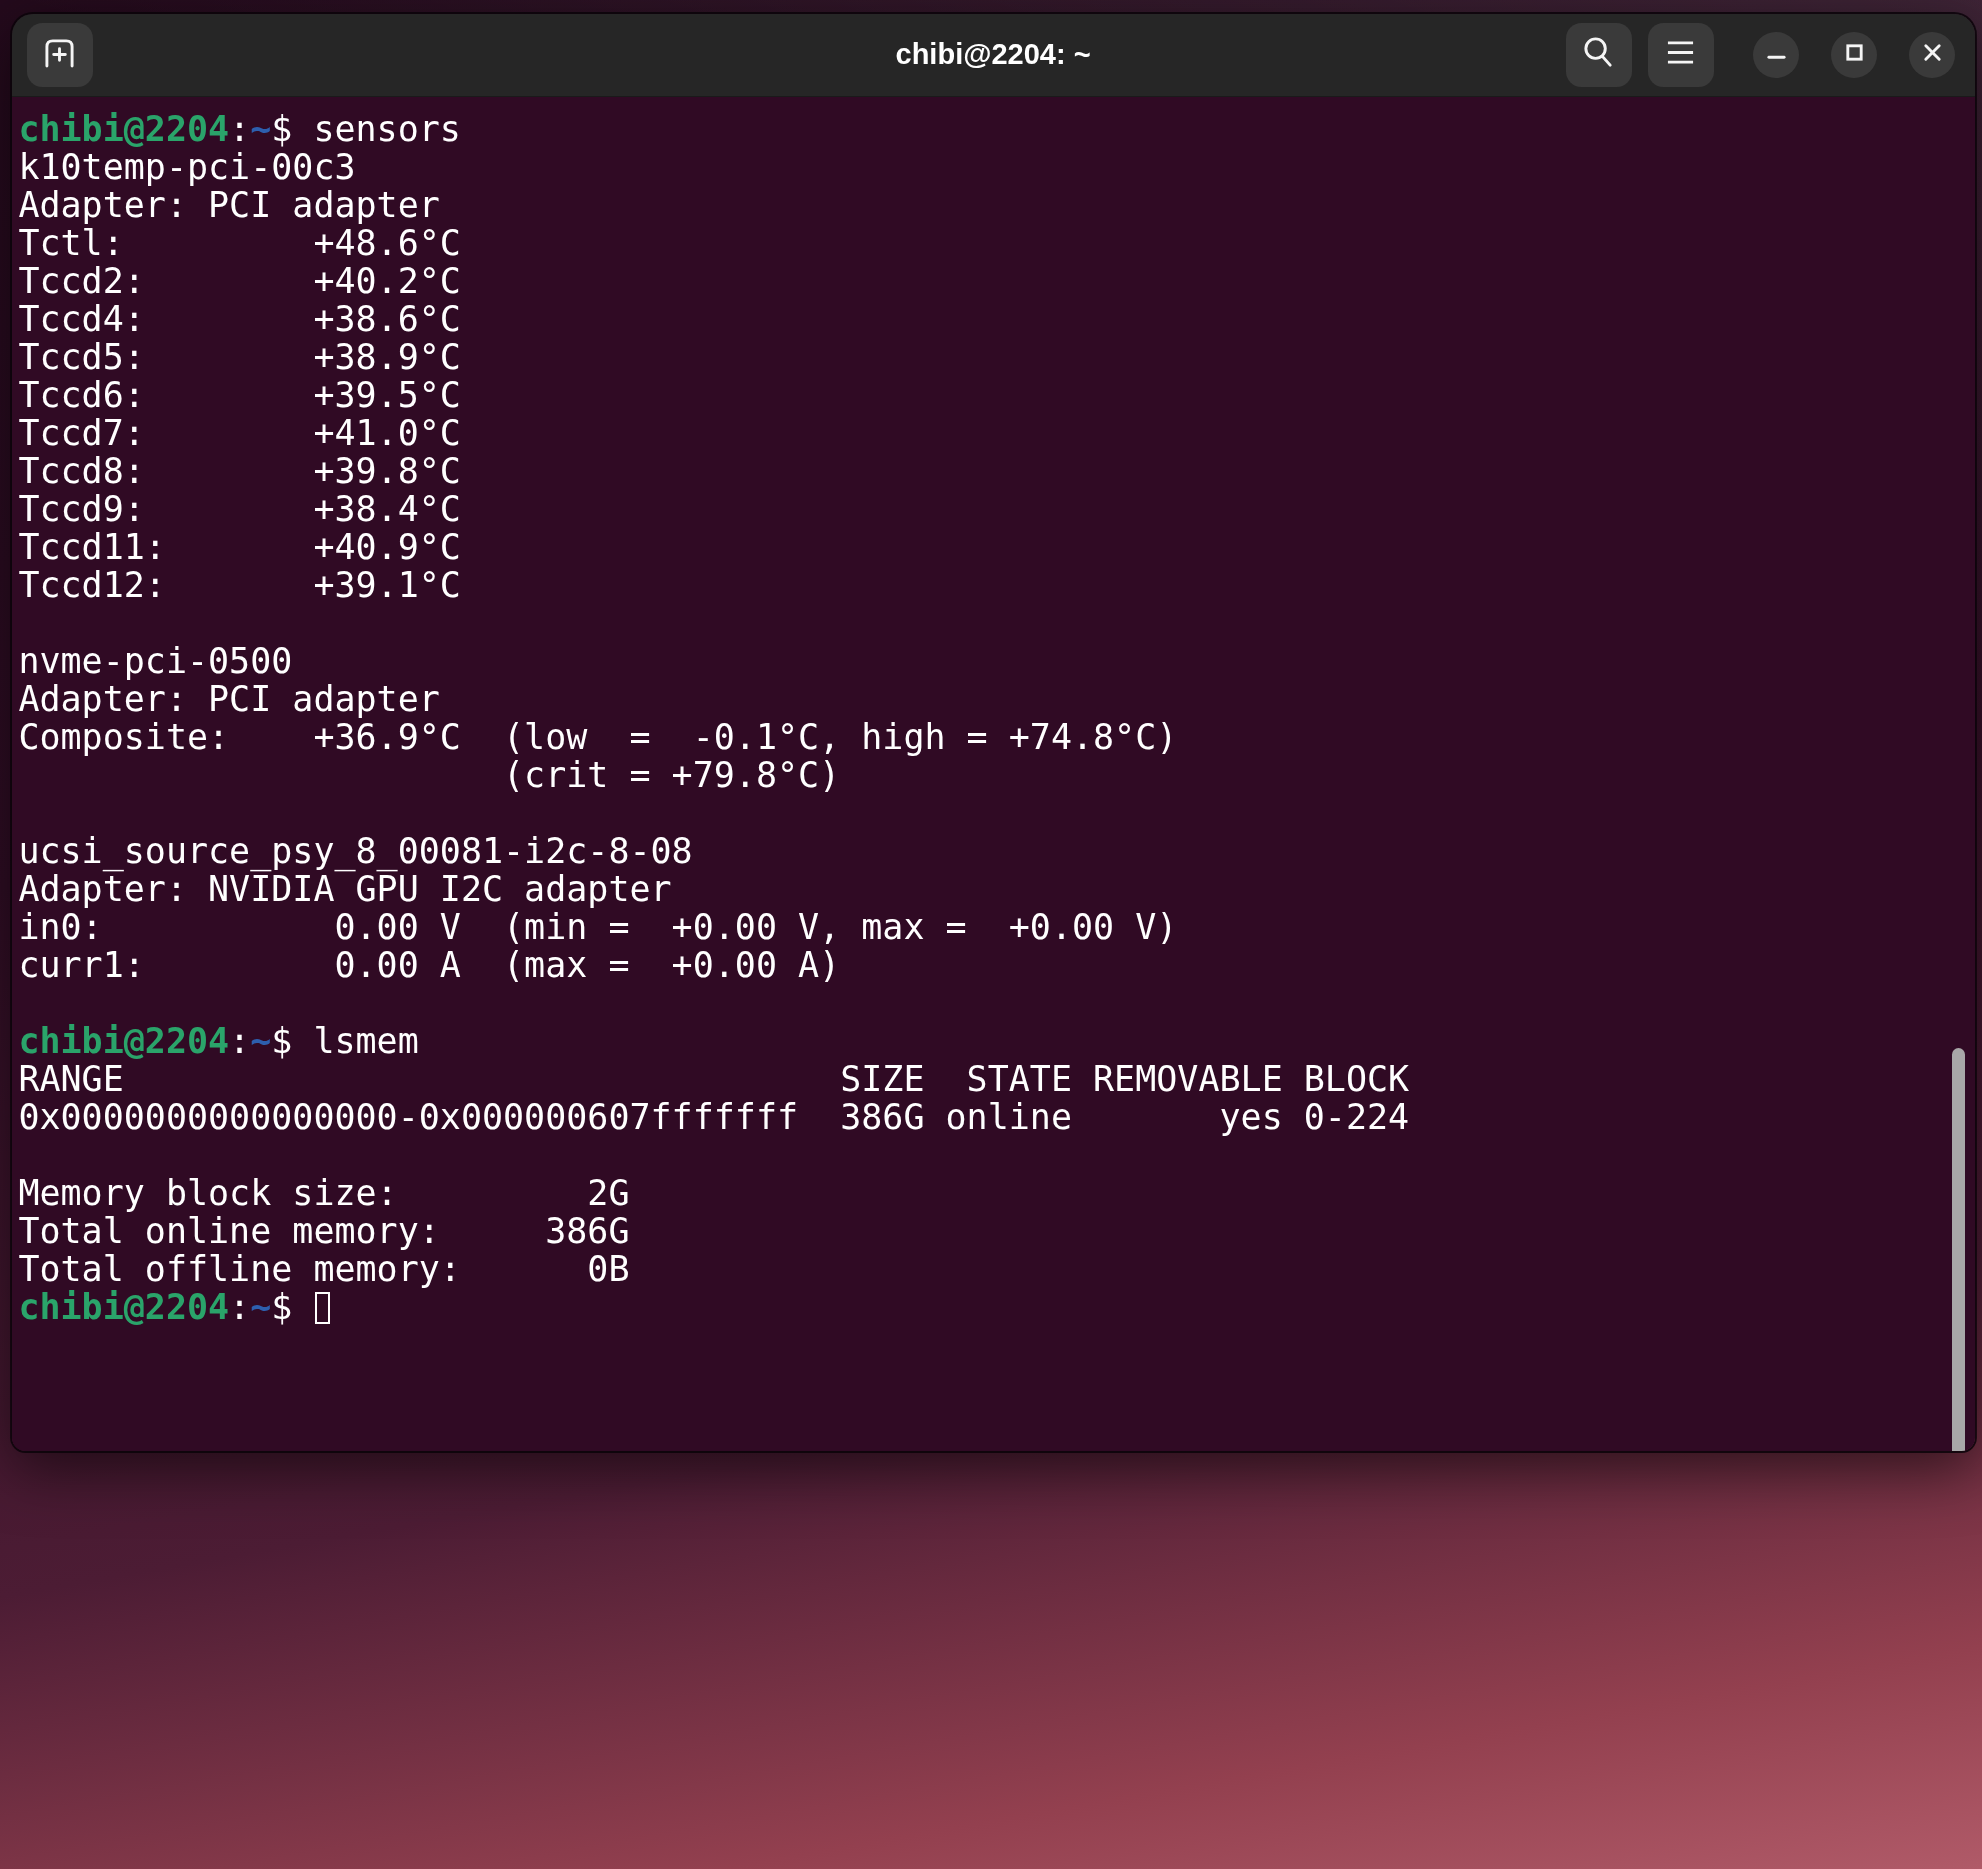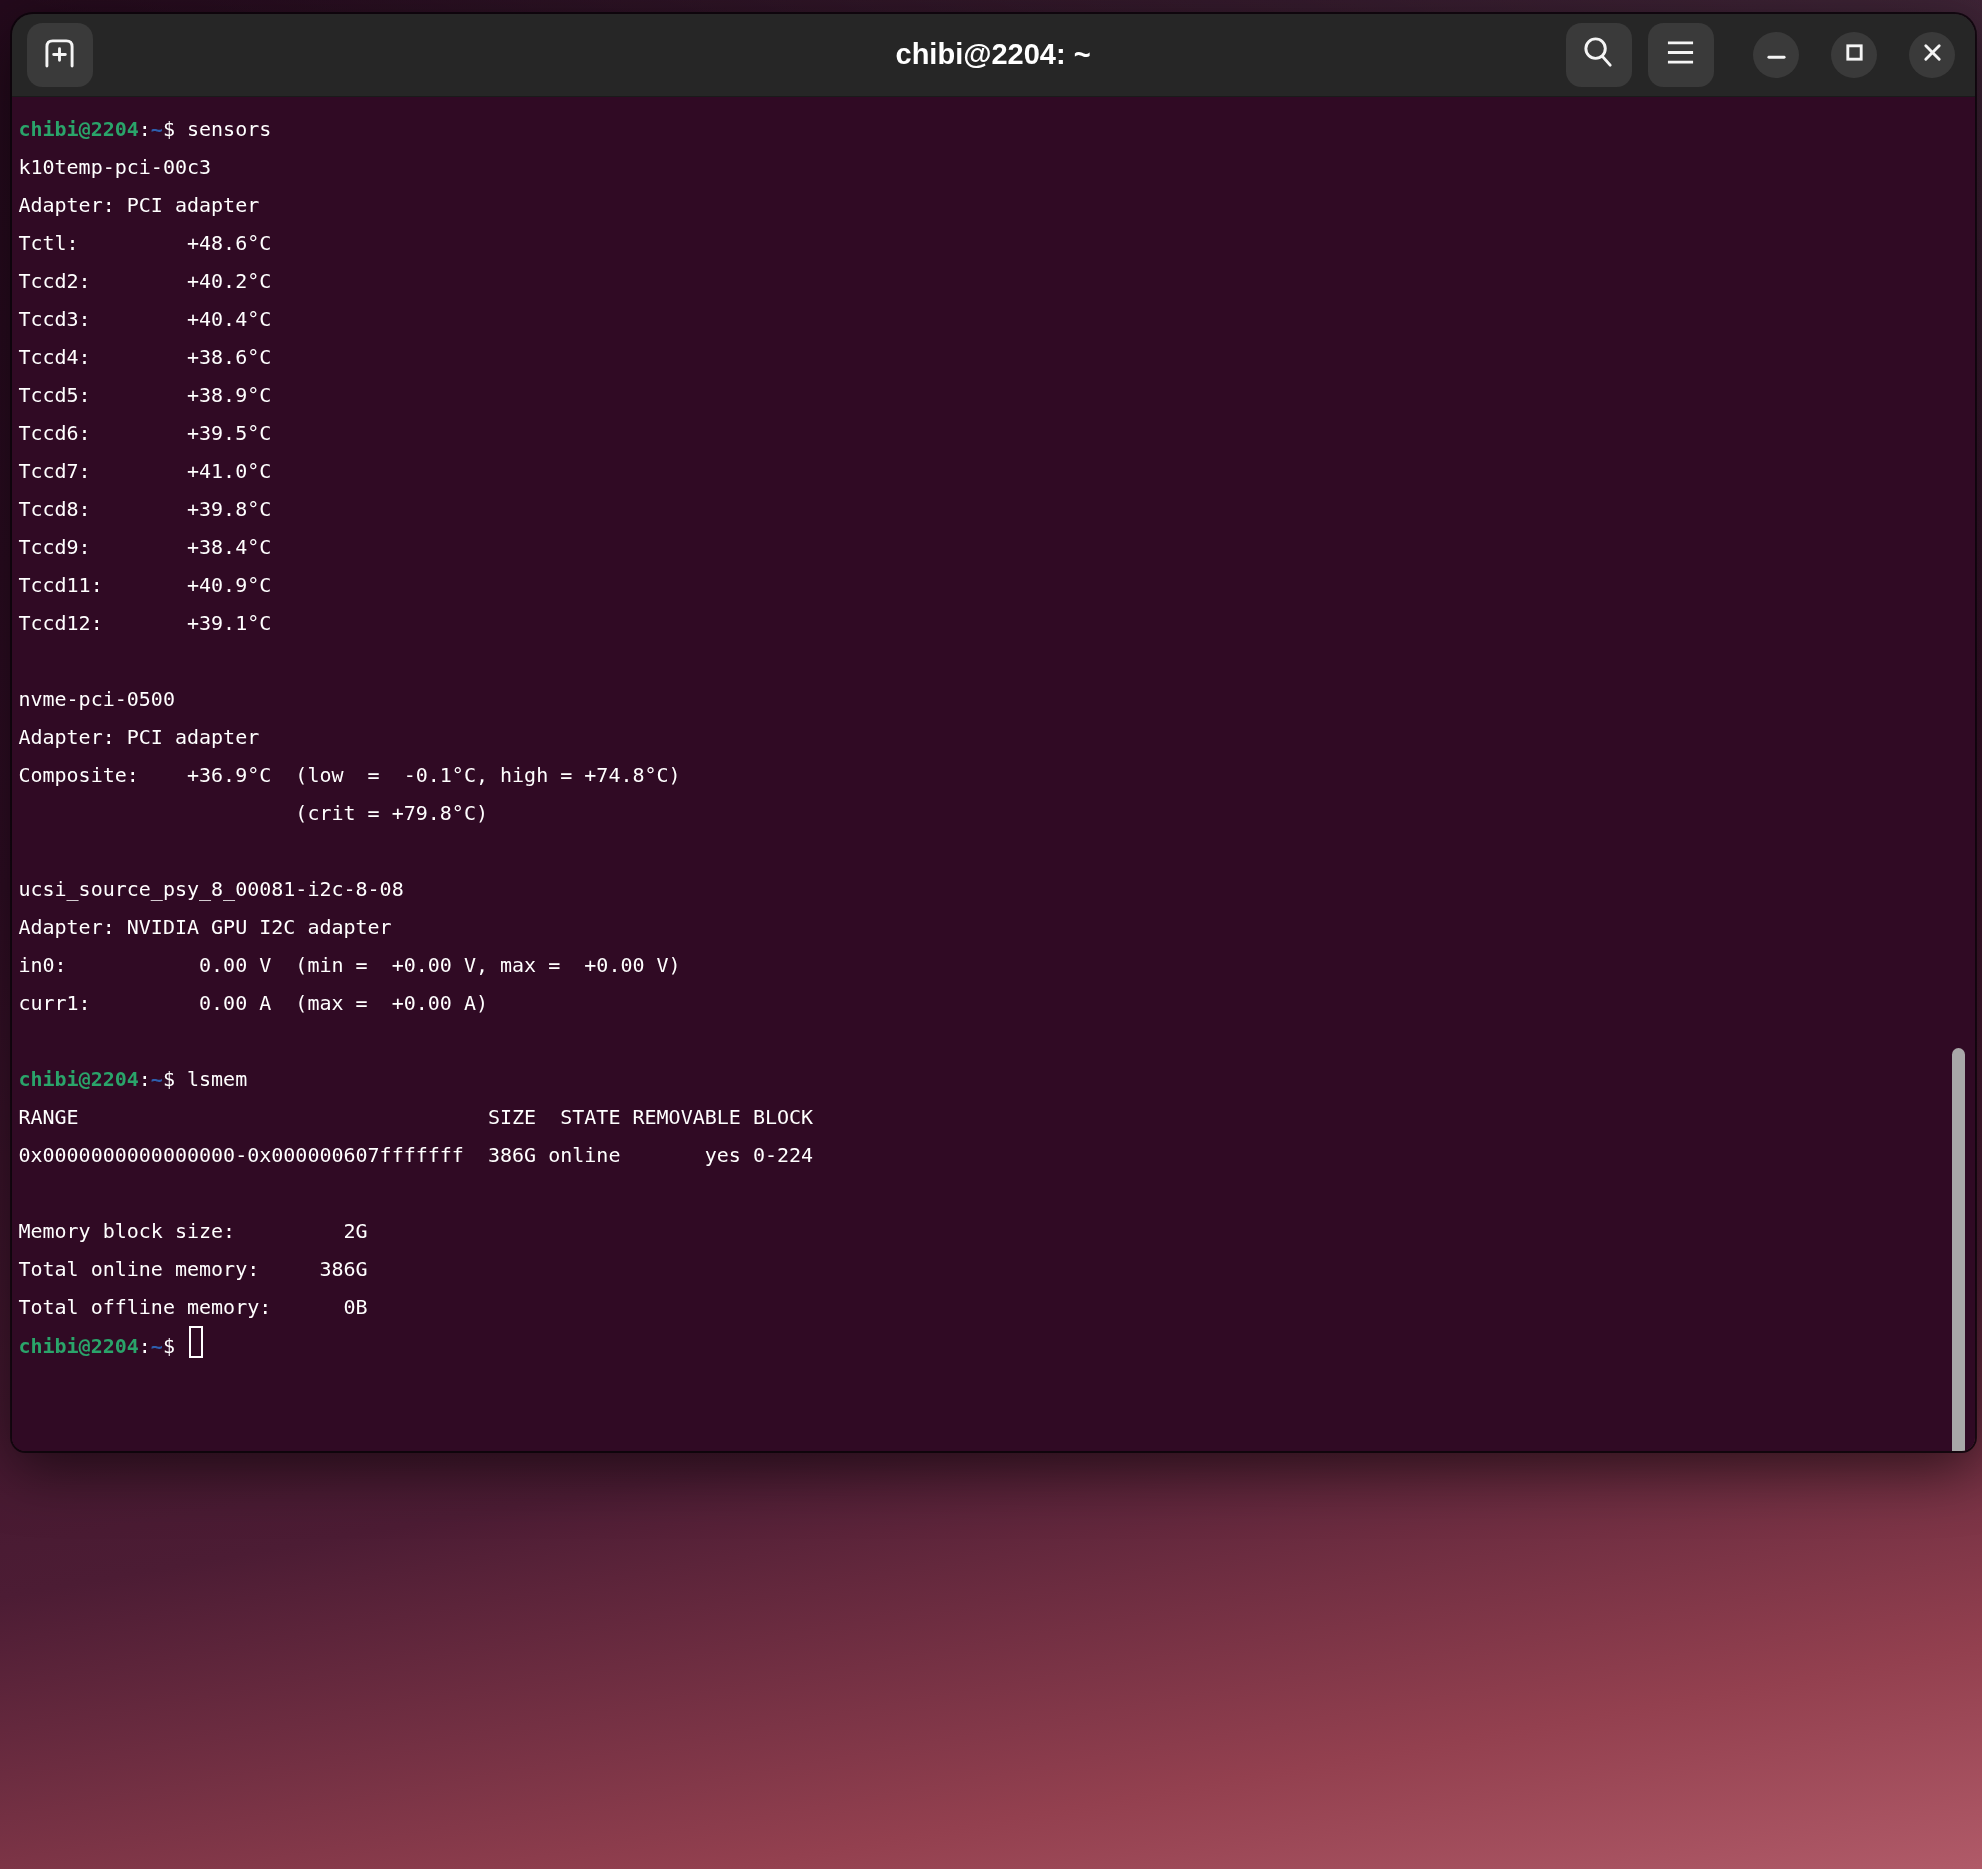--- a/index.html
+++ b/index.html
@@ -39,21 +39,21 @@
     color:#ffffff; font-weight:bold; font-size:29px; white-space:nowrap;
   }
   .icon-stroke { stroke:#f5f5f5; fill:none; stroke-width:3; }
   
   .screen {
     flex:1; background:#300a24; position:relative;
   }
   .term {
     padding:13.5px 0 0 6.8px;
     font-family:"DejaVu Sans Mono","Liberation Mono",monospace;
-    font-size:20px; line-height:38px; color:#ffffff;
+    font-size:35px; line-height:38px; color:#ffffff;
   }
   .line { white-space:pre; min-height:38px; }
   .seg-g { color:#2aa46a; font-weight:bold; }
   .seg-b { color:#2d5fae; font-weight:bold; }
   .seg-w { color:#ffffff; }
   .cursor {
     display:inline-block; width:14.5px; height:32px;
     border:2.9px solid #ffffff; vertical-align:-4.8px; margin-left:1.9px;
   }
   .scrollbar-thumb {
@@ -125,21 +125,20 @@
     </div>
   </div>
 
   <div class="screen">
     <div class="term" id="term">
         <div class="line"><span class="seg-g">chibi@2204</span><span class="seg-w">:</span><span class="seg-b">~</span><span class="seg-w">$ sensors</span></div>
         <div class="line">k10temp-pci-00c3</div>
         <div class="line">Adapter: PCI adapter</div>
         <div class="line">Tctl:         +48.6°C</div>
         <div class="line">Tccd2:        +40.2°C</div>
-        <div class="line">Tccd3:        +40.4°C</div>
         <div class="line">Tccd4:        +38.6°C</div>
         <div class="line">Tccd5:        +38.9°C</div>
         <div class="line">Tccd6:        +39.5°C</div>
         <div class="line">Tccd7:        +41.0°C</div>
         <div class="line">Tccd8:        +39.8°C</div>
         <div class="line">Tccd9:        +38.4°C</div>
         <div class="line">Tccd11:       +40.9°C</div>
         <div class="line">Tccd12:       +39.1°C</div>
         <div class="line"></div>
         <div class="line">nvme-pci-0500</div>

